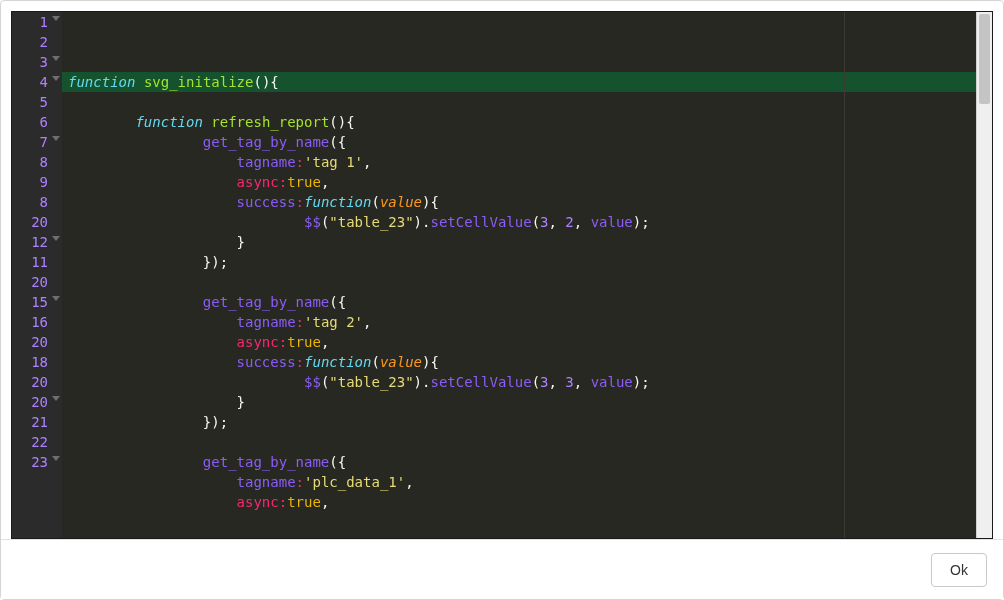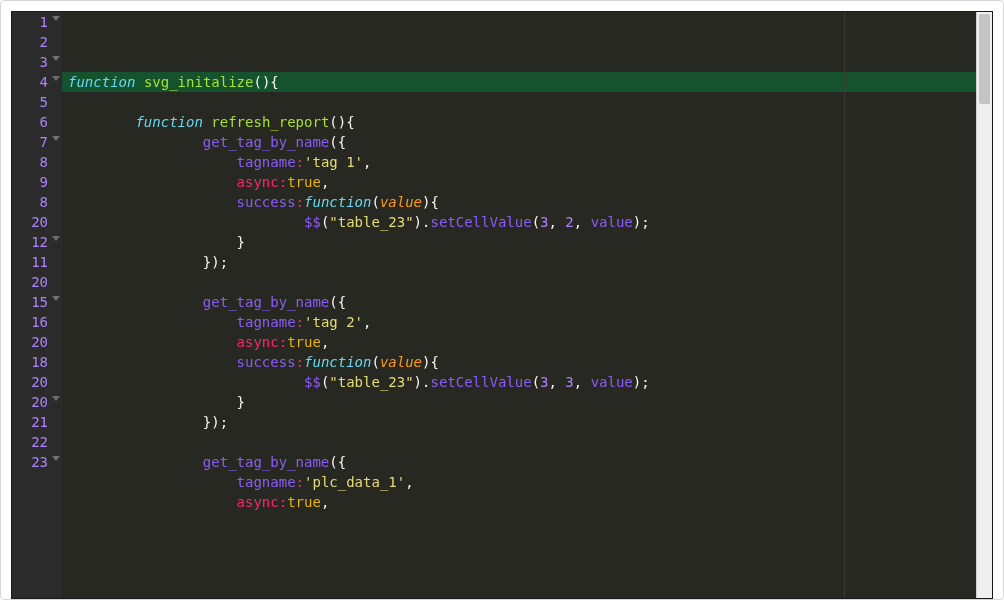--- a/index.html
+++ b/index.html
@@ -248,14 +248,17 @@
         </div>
       <div class="code" id="code">
         <div class="print-margin"></div>
       <div class="line hl"><span class="kw">function</span> <span class="fn">svg_initalize</span><span class="pn">(){</span></div><div class="line"></div><div class="line">        <span class="kw">function</span> <span class="fn">refresh_report</span><span class="pn">(){</span></div><div class="line">                <span class="id">get_tag_by_name</span><span class="pn">({</span></div><div class="line">                    <span class="id">tagname</span><span class="pk">:</span><span class="str">'tag 1'</span><span class="pn">,</span></div><div class="line">                    <span class="pk">async</span><span class="pk">:</span><span class="bool">true</span><span class="pn">,</span></div><div class="line">                    <span class="id">success</span><span class="pk">:</span><span class="kw">function</span><span class="pn">(</span><span class="par">value</span><span class="pn">){</span></div><div class="line">                            <span class="id">$$</span><span class="pn">(</span><span class="str">"table_23"</span><span class="pn">).</span><span class="id">setCellValue</span><span class="pn">(</span><span class="num">3</span><span class="pn">, </span><span class="num">2</span><span class="pn">, </span><span class="id">value</span><span class="pn">);</span></div><div class="line">                    <span class="pn">}</span></div><div class="line">                <span class="pn">});</span></div><div class="line"></div><div class="line">                <span class="id">get_tag_by_name</span><span class="pn">({</span></div><div class="line">                    <span class="id">tagname</span><span class="pk">:</span><span class="str">'tag 2'</span><span class="pn">,</span></div><div class="line">                    <span class="pk">async</span><span class="pk">:</span><span class="bool">true</span><span class="pn">,</span></div><div class="line">                    <span class="id">success</span><span class="pk">:</span><span class="kw">function</span><span class="pn">(</span><span class="par">value</span><span class="pn">){</span></div><div class="line">                            <span class="id">$$</span><span class="pn">(</span><span class="str">"table_23"</span><span class="pn">).</span><span class="id">setCellValue</span><span class="pn">(</span><span class="num">3</span><span class="pn">, </span><span class="num">3</span><span class="pn">, </span><span class="id">value</span><span class="pn">);</span></div><div class="line">                    <span class="pn">}</span></div><div class="line">                <span class="pn">});</span></div><div class="line"></div><div class="line">                <span class="id">get_tag_by_name</span><span class="pn">({</span></div><div class="line">                    <span class="id">tagname</span><span class="pk">:</span><span class="str">'plc_data_1'</span><span class="pn">,</span></div><div class="line">                    <span class="pk">async</span><span class="pk">:</span><span class="bool">true</span><span class="pn">,</span></div></div>
       <div class="scrollbar">
         <div class="thumb"></div>
       </div>
     </div>
   </div>
 
+  <div class="footer">
+    <button class="ok-btn">Ok</button>
+  </div>
 
 </div>
 
 </body></html>

